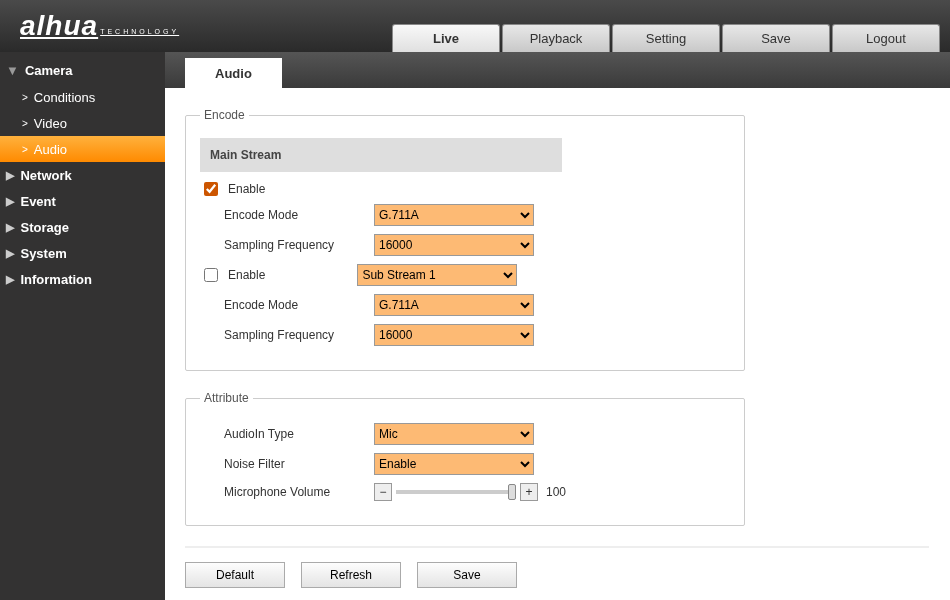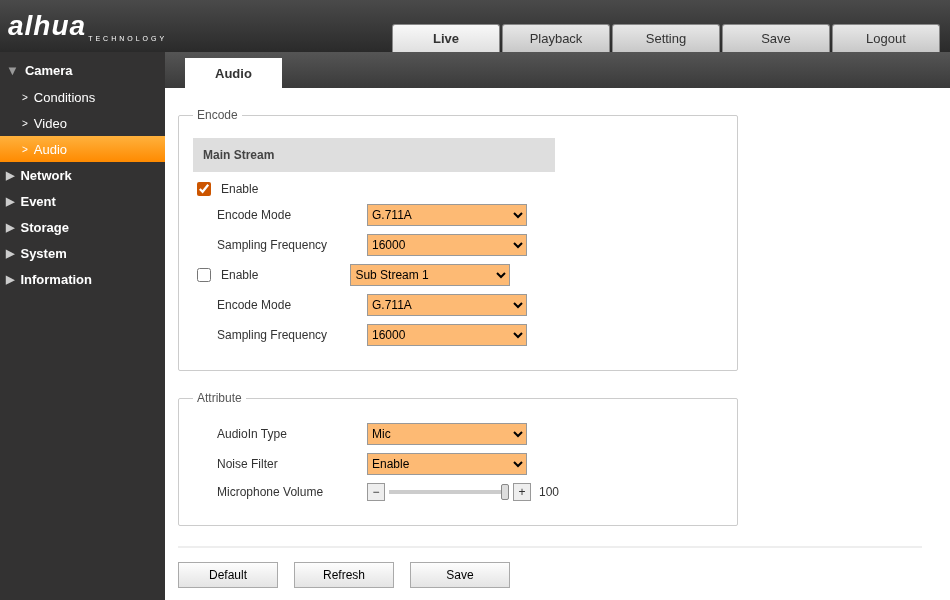--- a/index.html
+++ b/index.html
@@ -6,28 +6,29 @@
 body { width: 950px; height: 600px; background: #fff; overflow: hidden; }
 
 .header {
   height: 52px;
   background: linear-gradient(to bottom, #4a4a4a 0%, #3a3a3a 50%, #2a2a2a 100%);
   display: flex;
   align-items: center;
   position: relative;
 }
 .logo {
-  margin-left: 8px;
+  margin-left: 20px;
   color: #fff;
   font-size: 28px;
   font-style: italic;
   font-weight: bold;
   letter-spacing: 1px;
   display: flex;
-  align-items: flex-end;
+  align-items: center;
+  text-decoration: underline;
 }
 .logo-sub {
   font-size: 7px;
   letter-spacing: 3px;
   font-style: normal;
   font-weight: normal;
   margin-left: 2px;
   margin-top: 10px;
 }
 .topnav {
@@ -115,21 +116,21 @@
   height: 30px;
   padding: 0 30px;
   display: flex;
   align-items: center;
   font-size: 13px;
   font-weight: bold;
   border-radius: 0;
 }
 
 .content {
-  padding: 20px 20px 10px 13px;
+  padding: 20px 20px 10px 20px;
   font-size: 12px;
   color: #333;
   overflow-y: auto;
 }
 
 fieldset {
   border: 1px solid #ccc;
   border-radius: 2px;
   padding: 10px 14px 16px 14px;
   margin-bottom: 20px;

